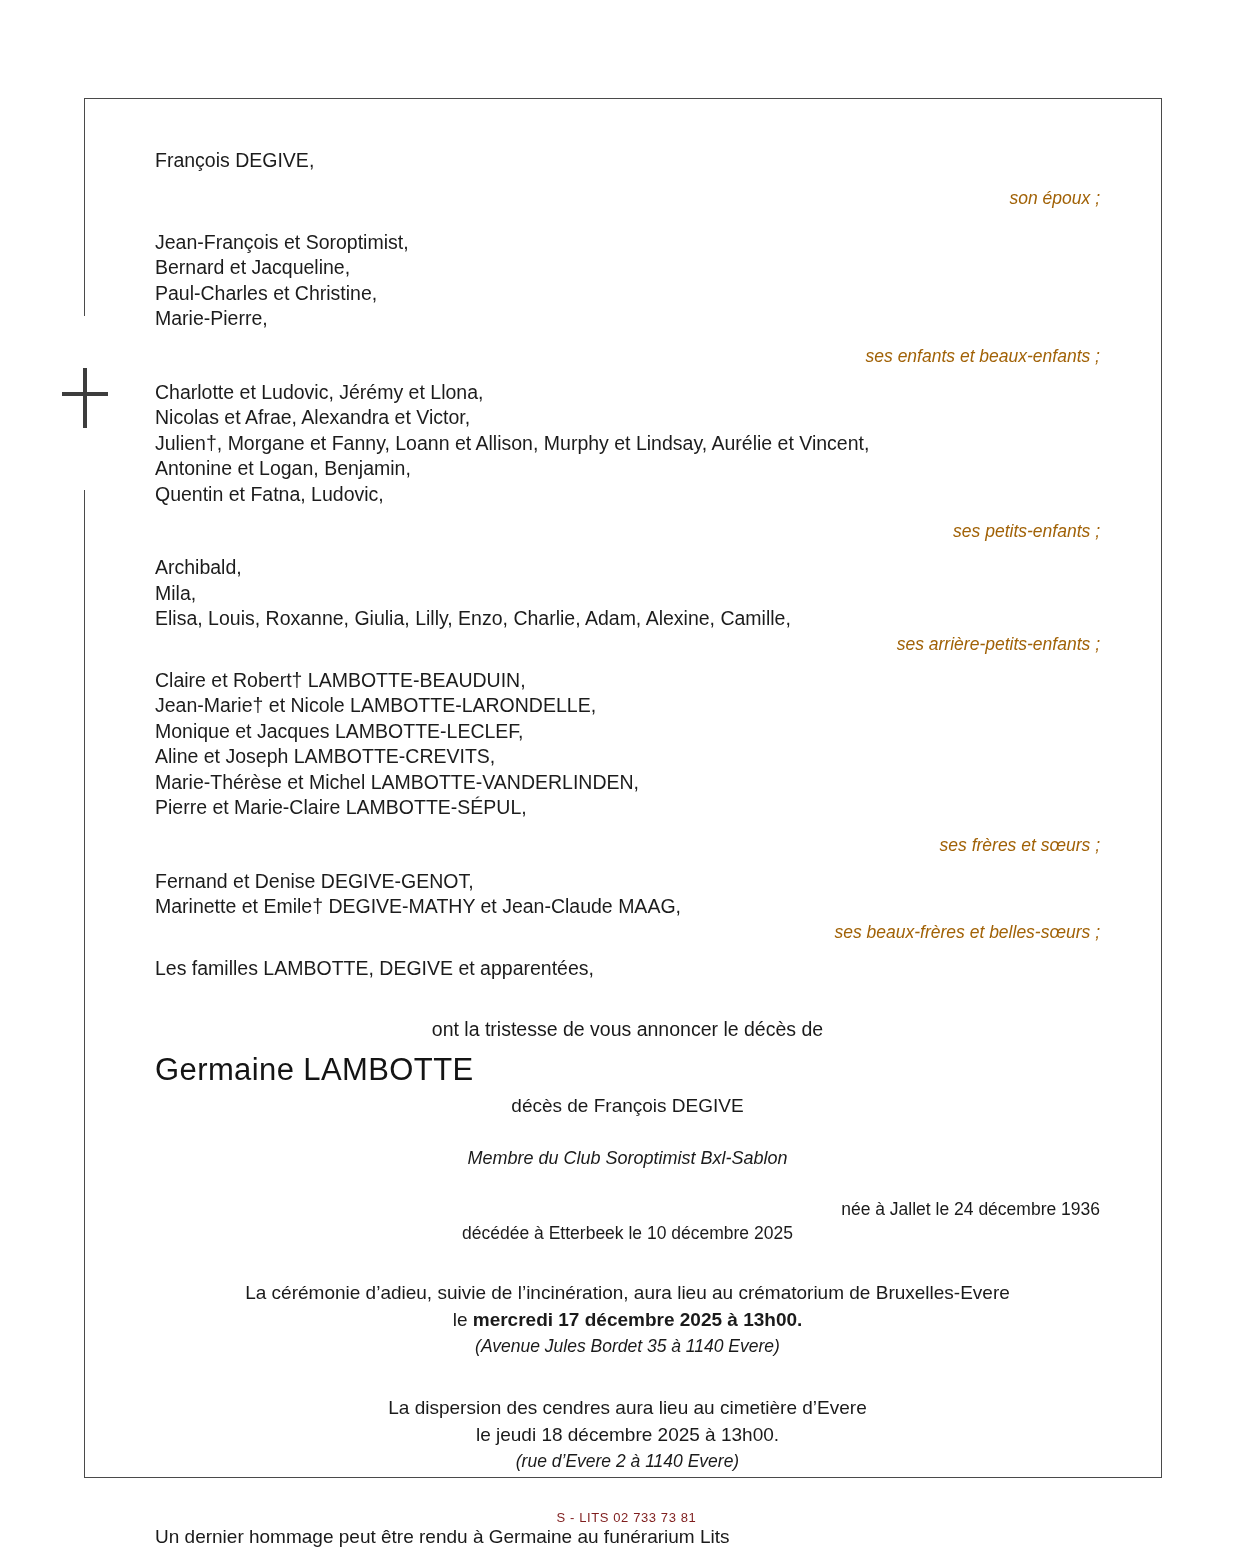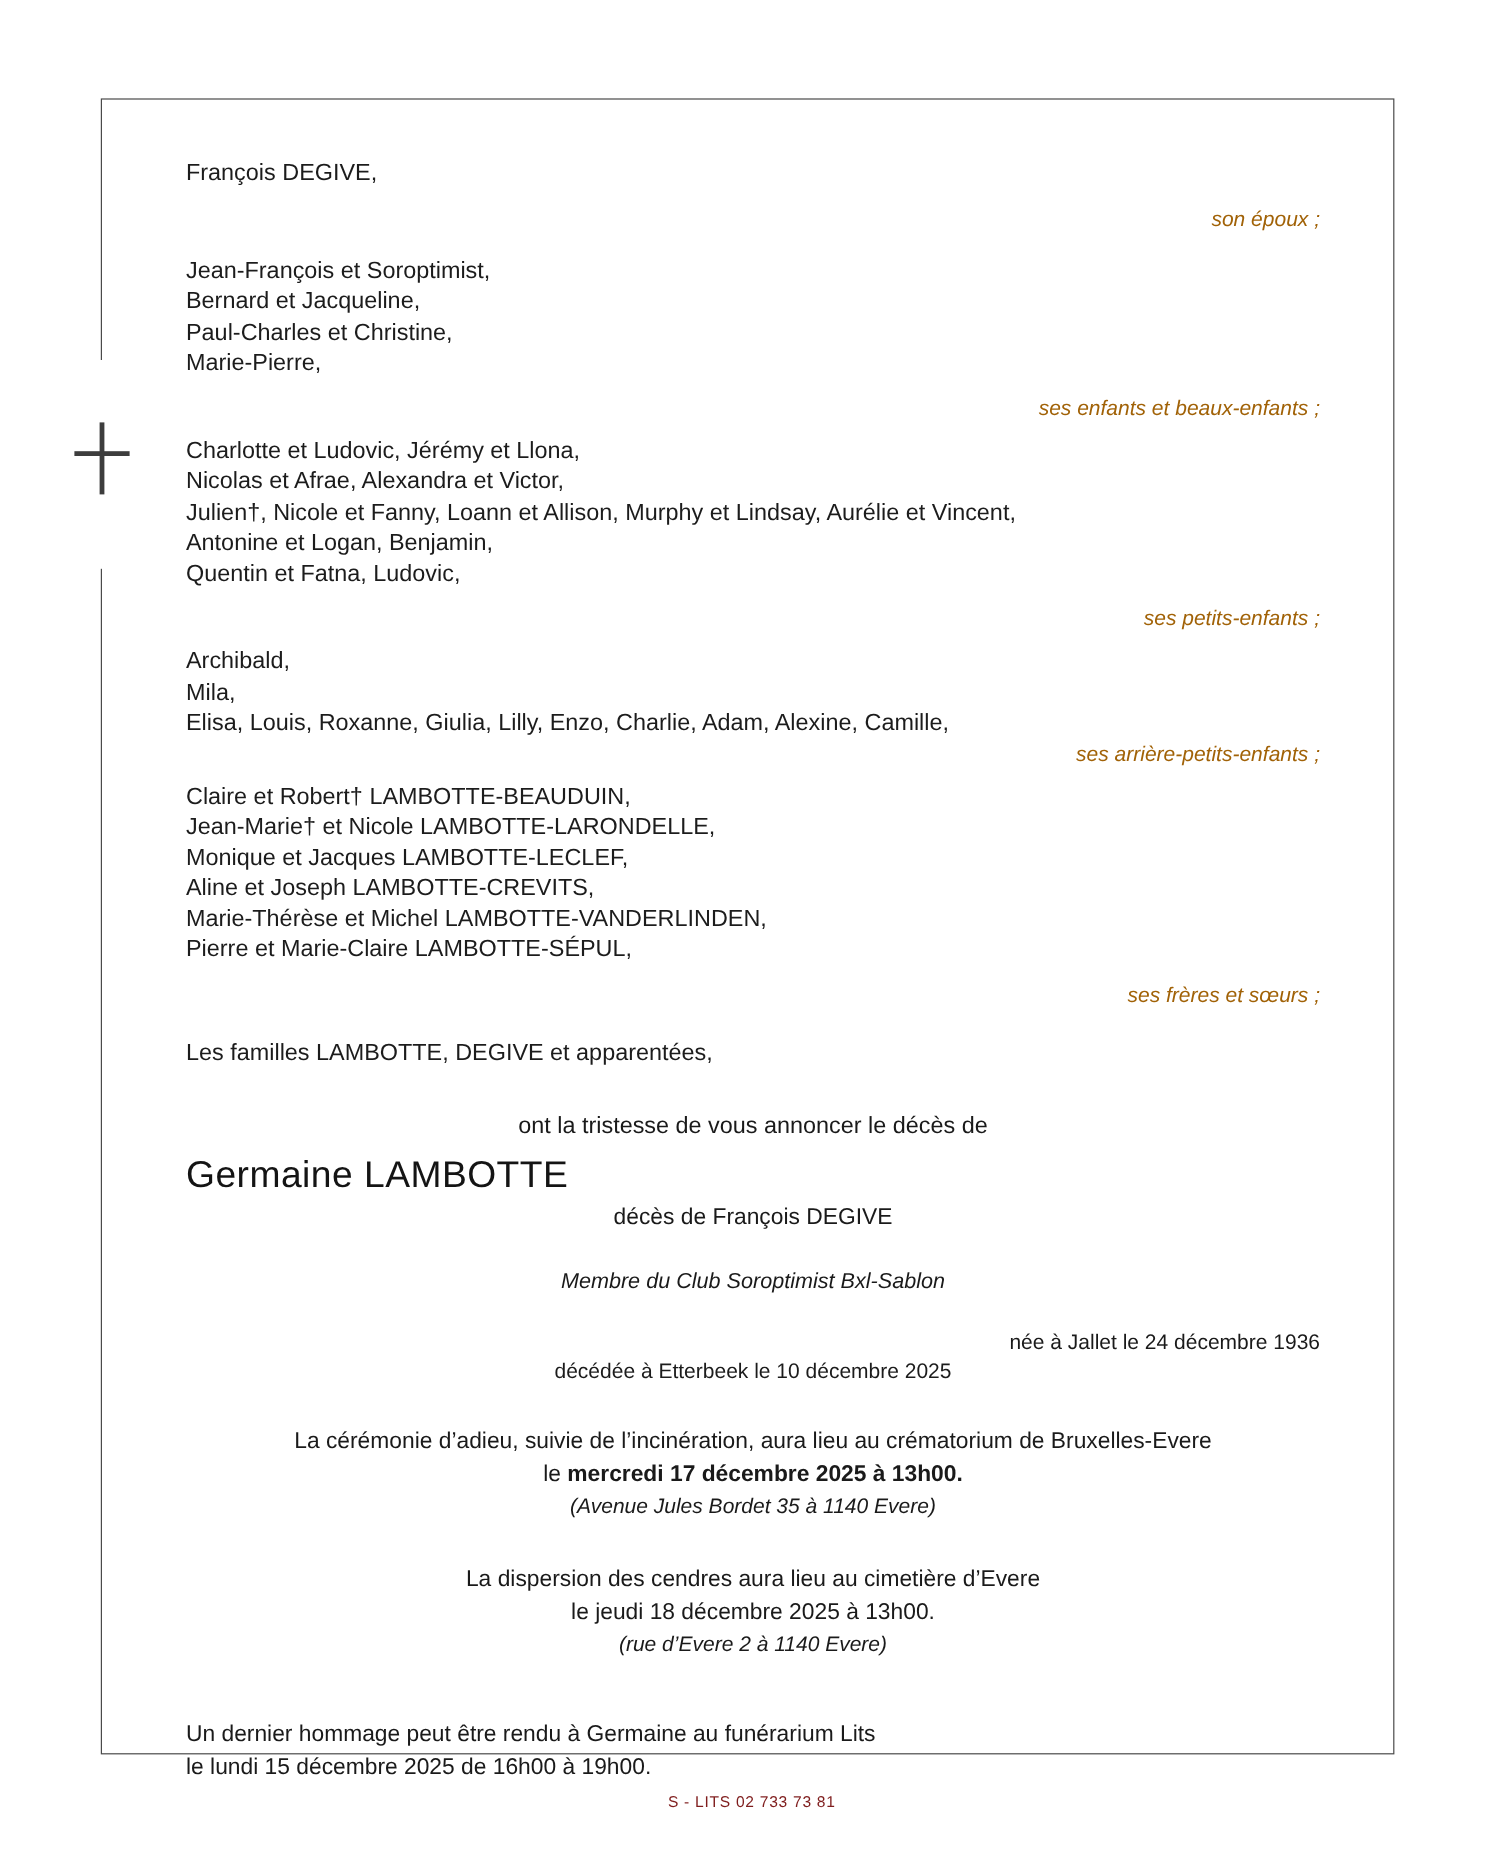--- a/index.html
+++ b/index.html
@@ -11,21 +11,21 @@
     width: 1253px;
     height: 1548px;
     font-family: "Liberation Sans", sans-serif;
     color: #1a1a1a;
     position: relative;
     overflow: hidden;
   }
 
   .page {
     position: absolute;
-    left: 0; top: 0;
+    left: 0; top: 16px;
     width: 1253px;
     height: 1224px;
   }
 
   
   .card-frame {
     position: absolute;
     left: 84px;
     top: 82px;
     width: 1078px;
@@ -187,21 +187,21 @@
       <div class="line">Marie-Pierre,</div>
       <div class="spacer-sm"></div>
       <div class="relation">ses enfants et beaux-enfants ;</div>
     </div>
 
     <div class="spacer-sm"></div>
 
     <div>
       <div class="line">Charlotte et Ludovic, Jérémy et Llona,</div>
       <div class="line">Nicolas et Afrae, Alexandra et Victor,</div>
-      <div class="line">Julien†, Nicole et Fanny, Loann et Allison, Murphy et Lindsay, Aurélie et Vincent,</div>
+      <div class="line">Julien†, Morgane et Fanny, Loann et Allison, Murphy et Lindsay, Aurélie et Vincent,</div>
       <div class="line">Antonine et Logan, Benjamin,</div>
       <div class="line">Quentin et Fatna, Ludovic,</div>
       <div class="spacer-sm"></div>
       <div class="relation">ses petits-enfants ;</div>
     </div>
 
     <div class="spacer-sm"></div>
 
     <div>
       <div class="line">Archibald,</div>
@@ -218,20 +218,25 @@
       <div class="line">Monique et Jacques LAMBOTTE-LECLEF,</div>
       <div class="line">Aline et Joseph LAMBOTTE-CREVITS,</div>
       <div class="line">Marie-Thérèse et Michel LAMBOTTE-VANDERLINDEN,</div>
       <div class="line">Pierre et Marie-Claire LAMBOTTE-SÉPUL,</div>
       <div class="spacer-sm"></div>
       <div class="relation">ses frères et sœurs ;</div>
     </div>
 
     <div class="spacer-sm"></div>
 
+    <div>
+      <div class="line">Fernand et Denise DEGIVE-GENOT,</div>
+      <div class="line">Marinette et Emile† DEGIVE-MATHY et Jean-Claude MAAG,</div>
+      <div class="relation">ses beaux-frères et belles-sœurs ;</div>
+    </div>
 
     <div class="spacer-sm"></div>
 
     <div>
       <div class="line">Les familles LAMBOTTE, DEGIVE et apparentées,</div>
     </div>
 
     <div class="announce">ont la tristesse de vous annoncer le décès de</div>
     <div class="deceased-name">Germaine LAMBOTTE</div>
     <div class="spouse-of">décès de François DEGIVE</div>

